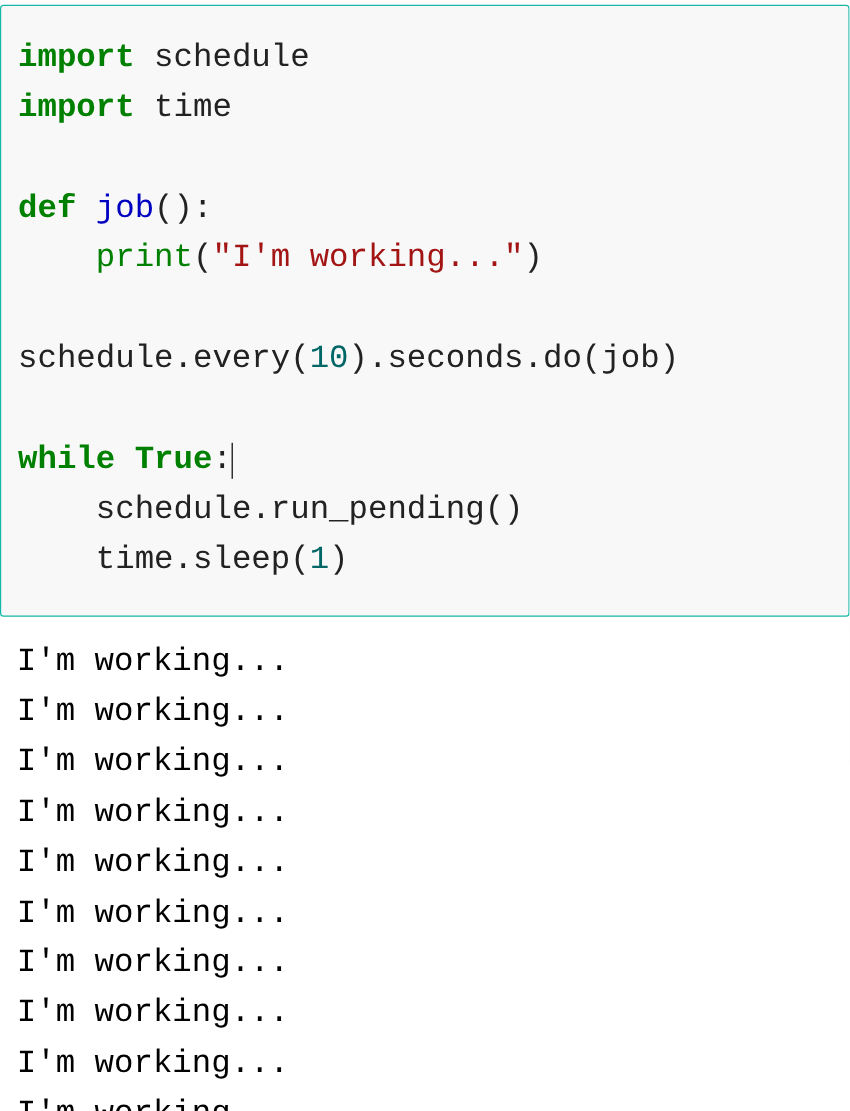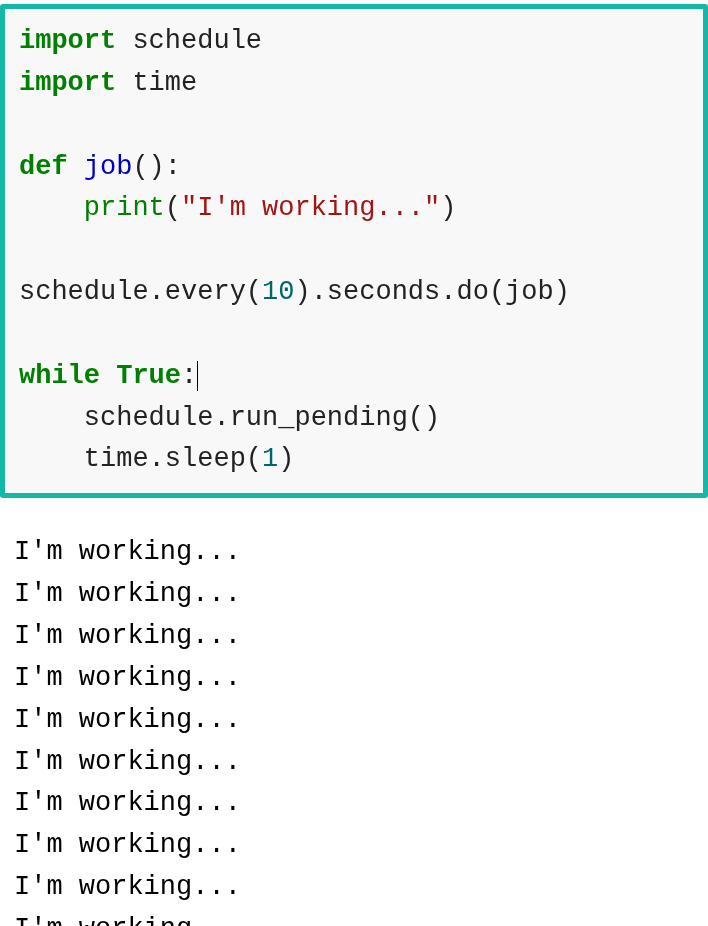--- a/index.html
+++ b/index.html
@@ -6,24 +6,24 @@
     margin: 0;
     padding: 0;
     font-family: "Consolas", "Menlo", "Monaco", "Courier New", monospace;
     font-size: 27px;
     line-height: 1.55;
     background: #fff;
     width: 708px;
   }
   .code-cell {
     background: #f8f8f8;
-    border: 5px solid #14b8a6;
+    border: 1px solid #14b8a6;
     border-radius: 3px;
-    padding: 12px 14px;
-    margin: 4px 0 28px 0;
+    padding: 24px 14px;
+    margin: 4px 0 12px 0;
   }
   pre {
     margin: 0;
     white-space: pre;
     font-family: inherit;
     font-size: inherit;
     line-height: inherit;
   }
   .output-cell {
     padding: 6px 14px 0 14px;

